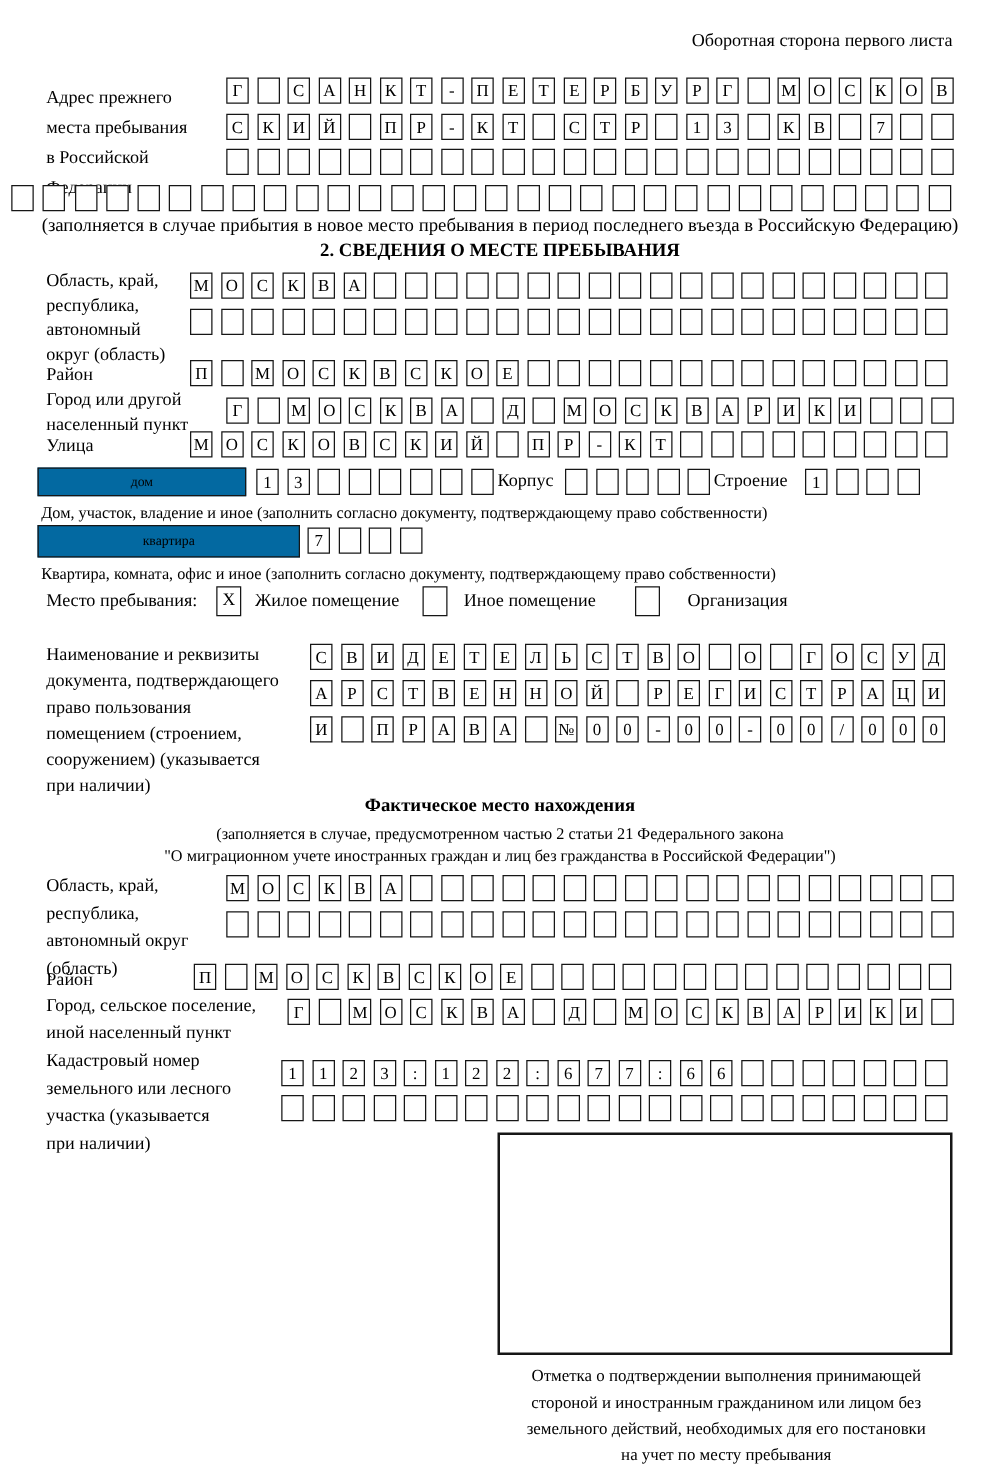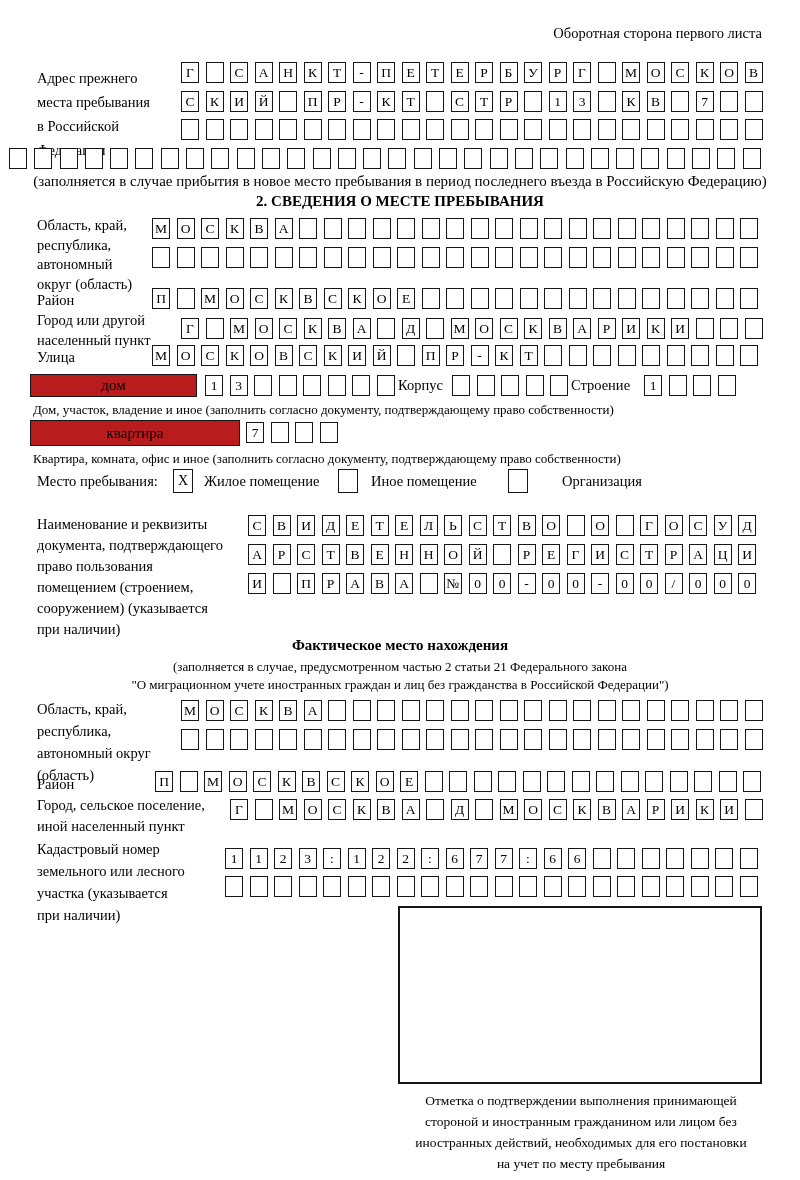--- a/index.html
+++ b/index.html
@@ -12,21 +12,21 @@
         display:flex;align-items:center;justify-content:center;
         font-size:13.5px;line-height:1;background:#fff;flex:0 0 auto}
   .lbl{font-size:14.5px;line-height:19.5px}
   .lh24{line-height:24px}
   .lh21{line-height:21px}
   .lh22{line-height:22px}
   .note{font-size:15px;line-height:15px}
   .center{left:0;width:100%;text-align:center}
   .title{font-weight:bold;font-size:15px}
   .bigbox{border:1.6px solid #161616;box-sizing:border-box;display:flex;
-          align-items:center;justify-content:center;font-size:15px;background:#b91c1c}
+          align-items:center;justify-content:center;font-size:11px;background:#0369a1}
   .checkbox{position:absolute;width:20px;height:24px;border:1.6px solid #161616;
             box-sizing:border-box;display:flex;align-items:center;justify-content:center;
             font-size:14px;background:#fff}
   .stampbox{border:2px solid #161616;box-sizing:border-box;background:#fff}
   .stampnote{font-size:13.5px;line-height:21px;text-align:center}
 </style>
 </head>
 <body>
 
 <div class="page">
@@ -339,21 +339,21 @@
       <span class="cell"></span>
     </div>
   <div class="abs note" style="left:33px;top:451px;font-size:13px">Квартира, комната, офис и иное (заполнить согласно документу, подтверждающему право собственности)</div>
 
   <div class="abs lbl" style="left:37px;top:472px">Место пребывания:</div>
   <span class="checkbox" style="left:173px;top:469px">X</span>
   <div class="abs lbl" style="left:204px;top:472px">Жилое помещение</div>
   <span class="checkbox" style="left:338px;top:469px"></span>
   <div class="abs lbl" style="left:371px;top:472px">Иное помещение</div>
   <span class="checkbox" style="left:508px;top:469px"></span>
-  <div class="abs lbl" style="left:562px;top:472px">Организация</div>
+  <div class="abs lbl" style="left:550px;top:472px">Организация</div>
 
   <div class="abs lbl lh21" style="left:37px;top:514px">
       <div>Наименование и реквизиты</div>
       <div>документа, подтверждающего</div>
       <div>право пользования</div>
       <div>помещением (строением,</div>
       <div>сооружением) (указывается</div>
       <div>при наличии)</div>
     </div>
   <div class="abs cells" style="left:248px;top:515px">
@@ -599,17 +599,17 @@
       <span class="cell"></span>
       <span class="cell"></span>
       <span class="cell"></span>
       <span class="cell"></span>
     </div>
 
   <div class="abs stampbox" style="left:398px;top:906px;width:364px;height:178px"></div>
   <div class="abs stampnote" style="left:392px;top:1090px;width:378px">
       <div>Отметка о подтверждении выполнения принимающей</div>
       <div>стороной и иностранным гражданином или лицом без</div>
-      <div>иностранных действий, необходимых для его постановки</div>
+      <div>земельного действий, необходимых для его постановки</div>
       <div>на учет по месту пребывания</div>
     </div>
 
 </div>
 
 </body></html>

